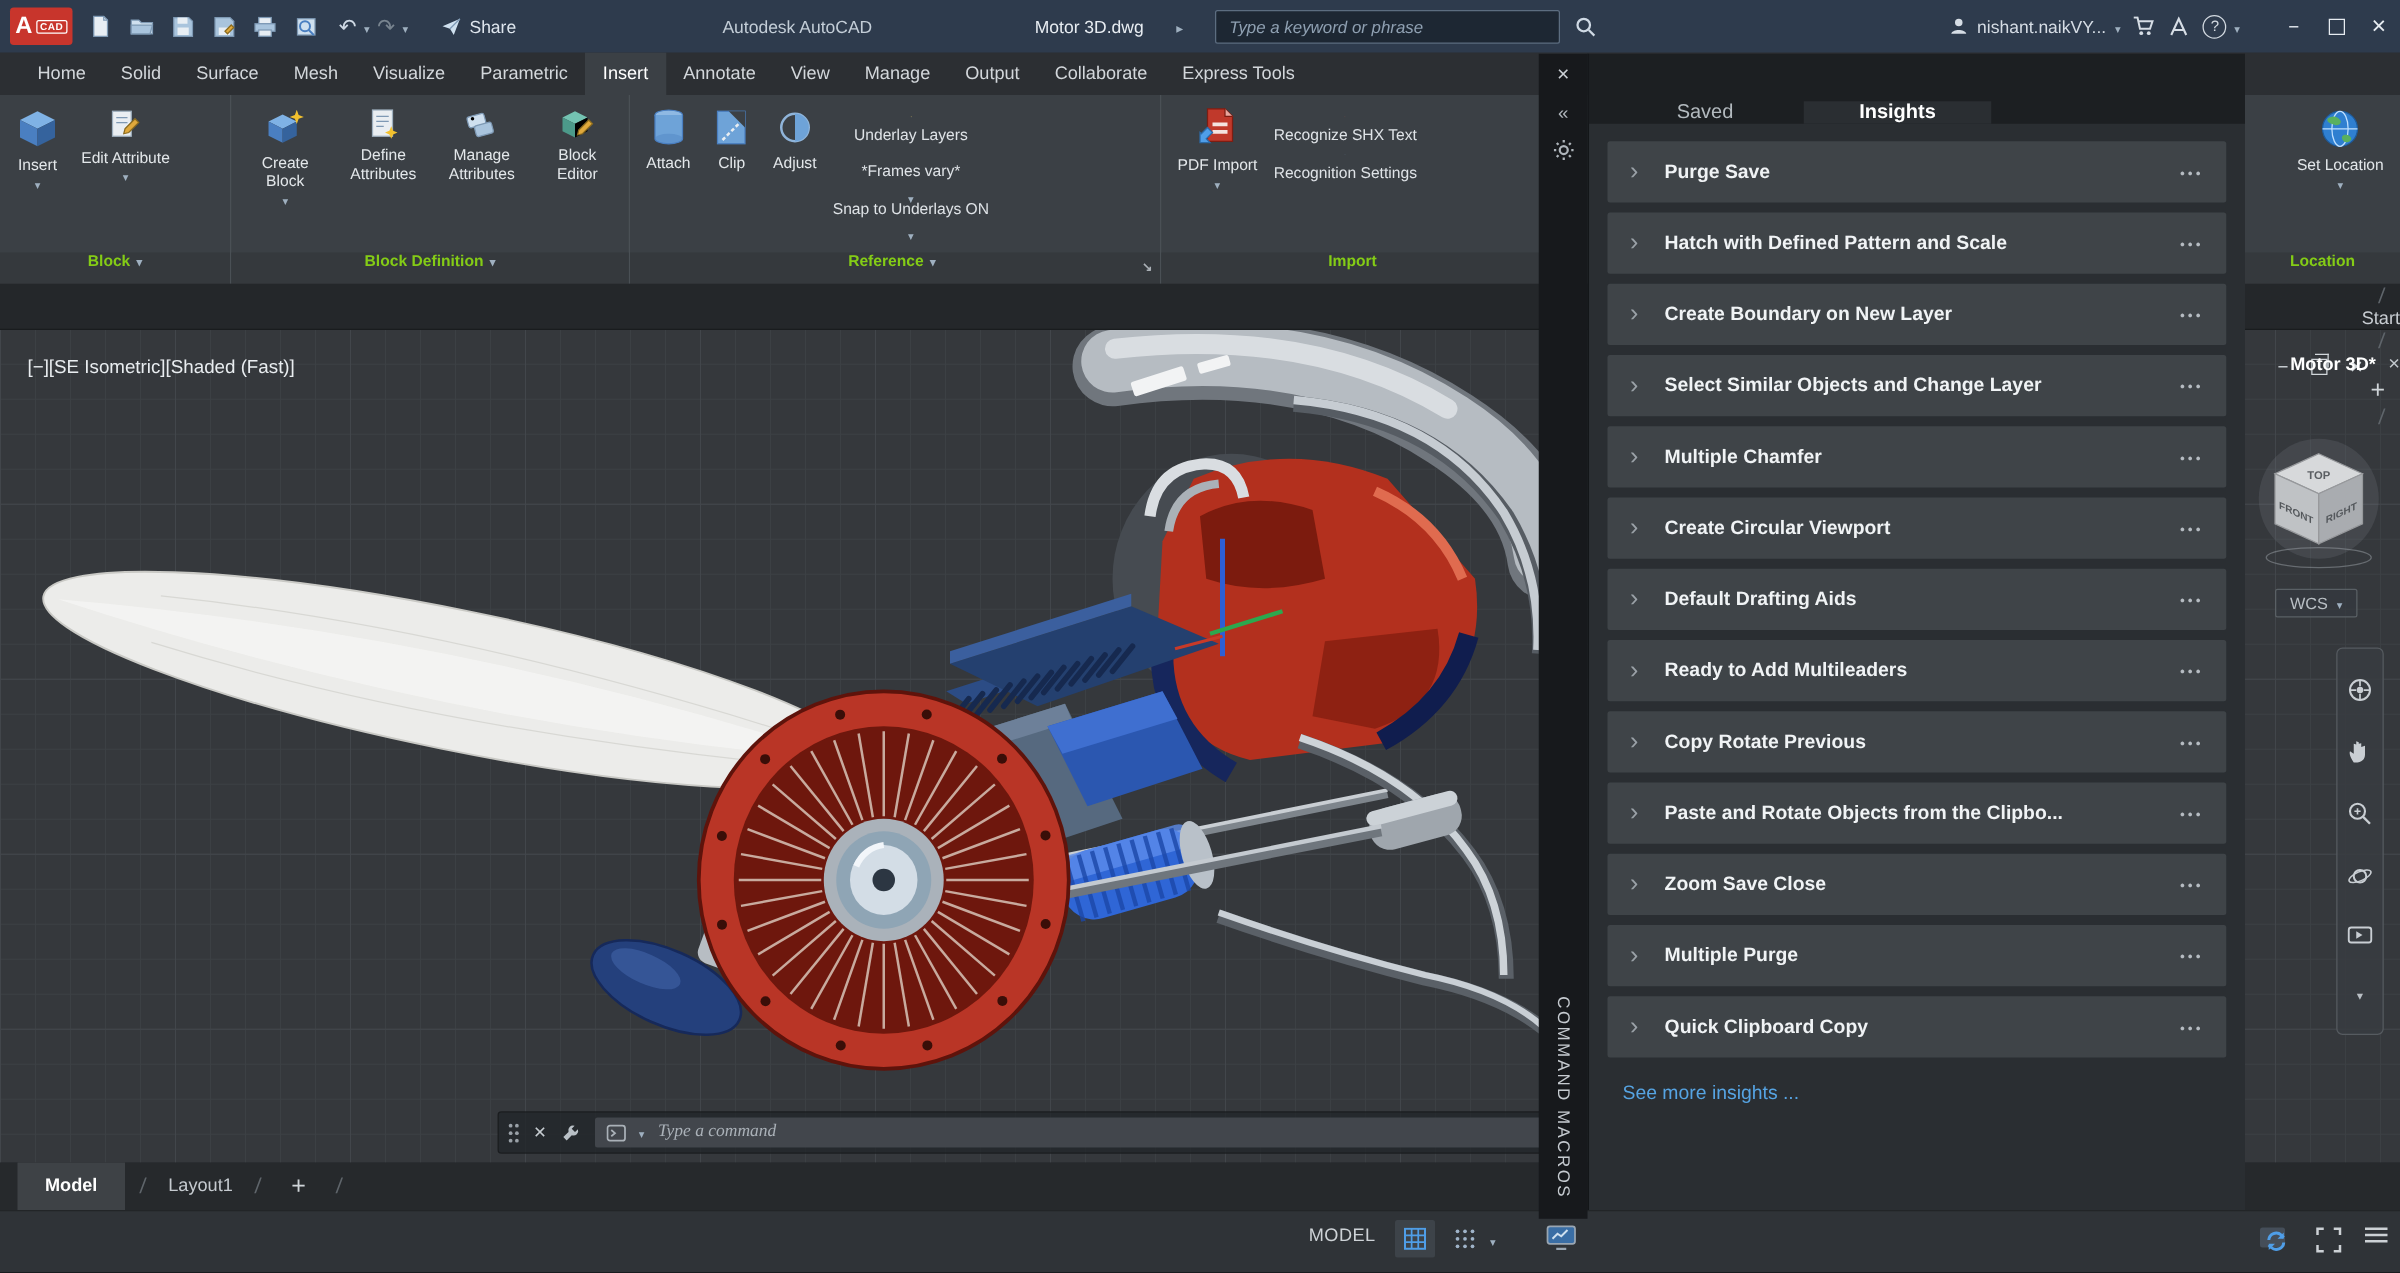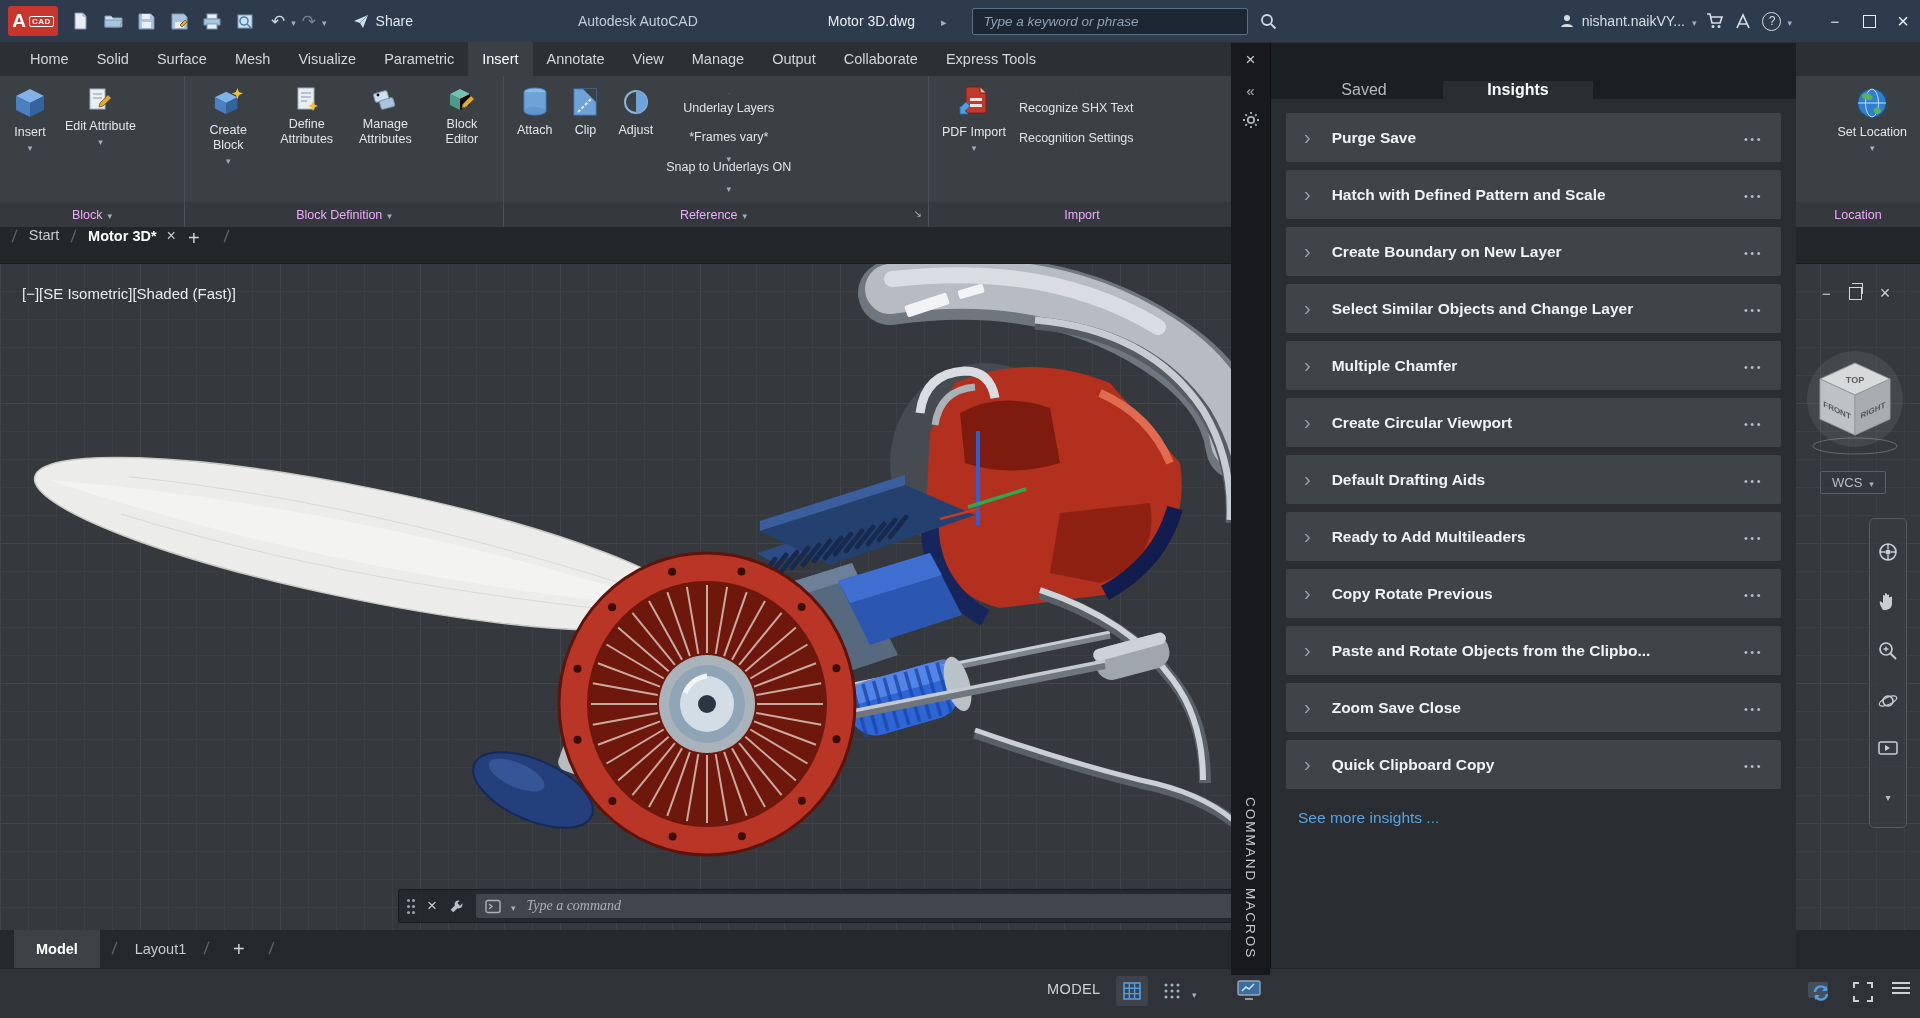--- a/index.html
+++ b/index.html
@@ -38,35 +38,35 @@
 
   
   .ribbon-tabs{position:absolute;top:42px;left:0;right:0;height:34px;background:#2c2f33;display:flex;align-items:stretch;padding-left:16px;color:#d3d7db;font-size:14.5px;z-index:5;}
   .rtab{padding:1px 14px;display:flex;align-items:center;cursor:default;}
   .rtab.active{background:#3b4045;color:#fff;}
 
   
   .ribbon{position:absolute;top:76px;left:0;right:0;height:151px;background:#3b4045;display:flex;z-index:5;}
   .rpanel{display:flex;flex-direction:column;border-right:1px solid #4a5055;flex:none;}
   .rpanel-body{flex:1;display:flex;align-items:flex-start;padding:7px 8px 2px;gap:8px;}
-  .rpanel-label{height:25px;background:#35393d;display:flex;align-items:center;justify-content:center;gap:5px;color:#f0abfc;font-size:12.5px;position:relative;}
+  .rpanel-label{height:25px;background:#35393d;display:flex;align-items:flex-start;justify-content:center;gap:5px;color:#84cc16;font-size:12.5px;position:relative;font-weight:bold;}
   .launcher::before{content:"\2198";font-size:10px;color:#aab0b6;position:absolute;right:6px;top:6px;}
   .p-block{width:184px;}
   .p-blockdef{width:318px;}
   .p-reference{width:424px;}
   .p-import{width:306px;}
   .p-location{width:124px;margin-left:auto;border-left:1px solid #4a5055;border-right:none;}
   .rbtn{display:flex;flex-direction:column;align-items:center;color:#e3e7ea;font-size:12.5px;line-height:1.2;text-align:center;padding:3px 5px;border-radius:2px;}
   .rbtn .lbl{margin-top:5px;white-space:pre-line;}
   .rbtn .lbl2{max-width:72px;margin-top:5px;}
   .rcol{display:flex;flex-direction:column;gap:8px;padding-top:10px;}
   .rrow{display:flex;align-items:center;gap:7px;color:#dfe3e7;font-size:12.5px;height:22px;white-space:nowrap;flex-direction:column;}
 
   
-  .filetabs{position:absolute;top:227px;left:0;right:0;height:36px;background:#24272a;border-bottom:1px solid #191c1e;display:flex;align-items:flex-start;color:#c8cdd2;font-size:14.5px;z-index:5;}
+  .filetabs{position:absolute;top:227px;left:0;right:0;height:36px;background:#24272a;border-bottom:1px solid #191c1e;display:flex;align-items:flex-end;color:#c8cdd2;font-size:14.5px;z-index:5;flex-direction:column;}
   .slash::before{content:"/";font-size:17px;color:#5f656b;}
   .slash{margin:0 12px;transform:skewX(-6deg);}
   .ftab{display:flex;align-items:center;}
   .ftab.active{color:#fff;font-weight:bold;}
   .tab-close::before{content:"\00D7";color:#c3c9ce;font-weight:normal;font-size:16px;margin-left:10px;}
   .plus::before{content:"+";font-size:20px;color:#cfd4d8;}
   .plus{margin:0 12px;}
 
   
   .canvas{position:absolute;top:263px;left:0;width:1920px;height:667px;background:#35383c;
@@ -842,20 +842,25 @@
         <span class="insight-label">Paste and Rotate Objects from the Clipbo...</span>
         <span class="row-dots"></span>
       </div>
         <div class="insight-row">
         <span class="chev"></span>
         <span class="insight-label">Zoom Save Close</span>
         <span class="row-dots"></span>
       </div>
         <div class="insight-row">
         <span class="chev"></span>
+        <span class="insight-label">Multiple Purge</span>
+        <span class="row-dots"></span>
+      </div>
+        <div class="insight-row">
+        <span class="chev"></span>
         <span class="insight-label">Quick Clipboard Copy</span>
         <span class="row-dots"></span>
       </div>
       </div>
     <div class="see-more">See more insights ...</div>
   </div>
 
 </div>
 
 </body></html>

